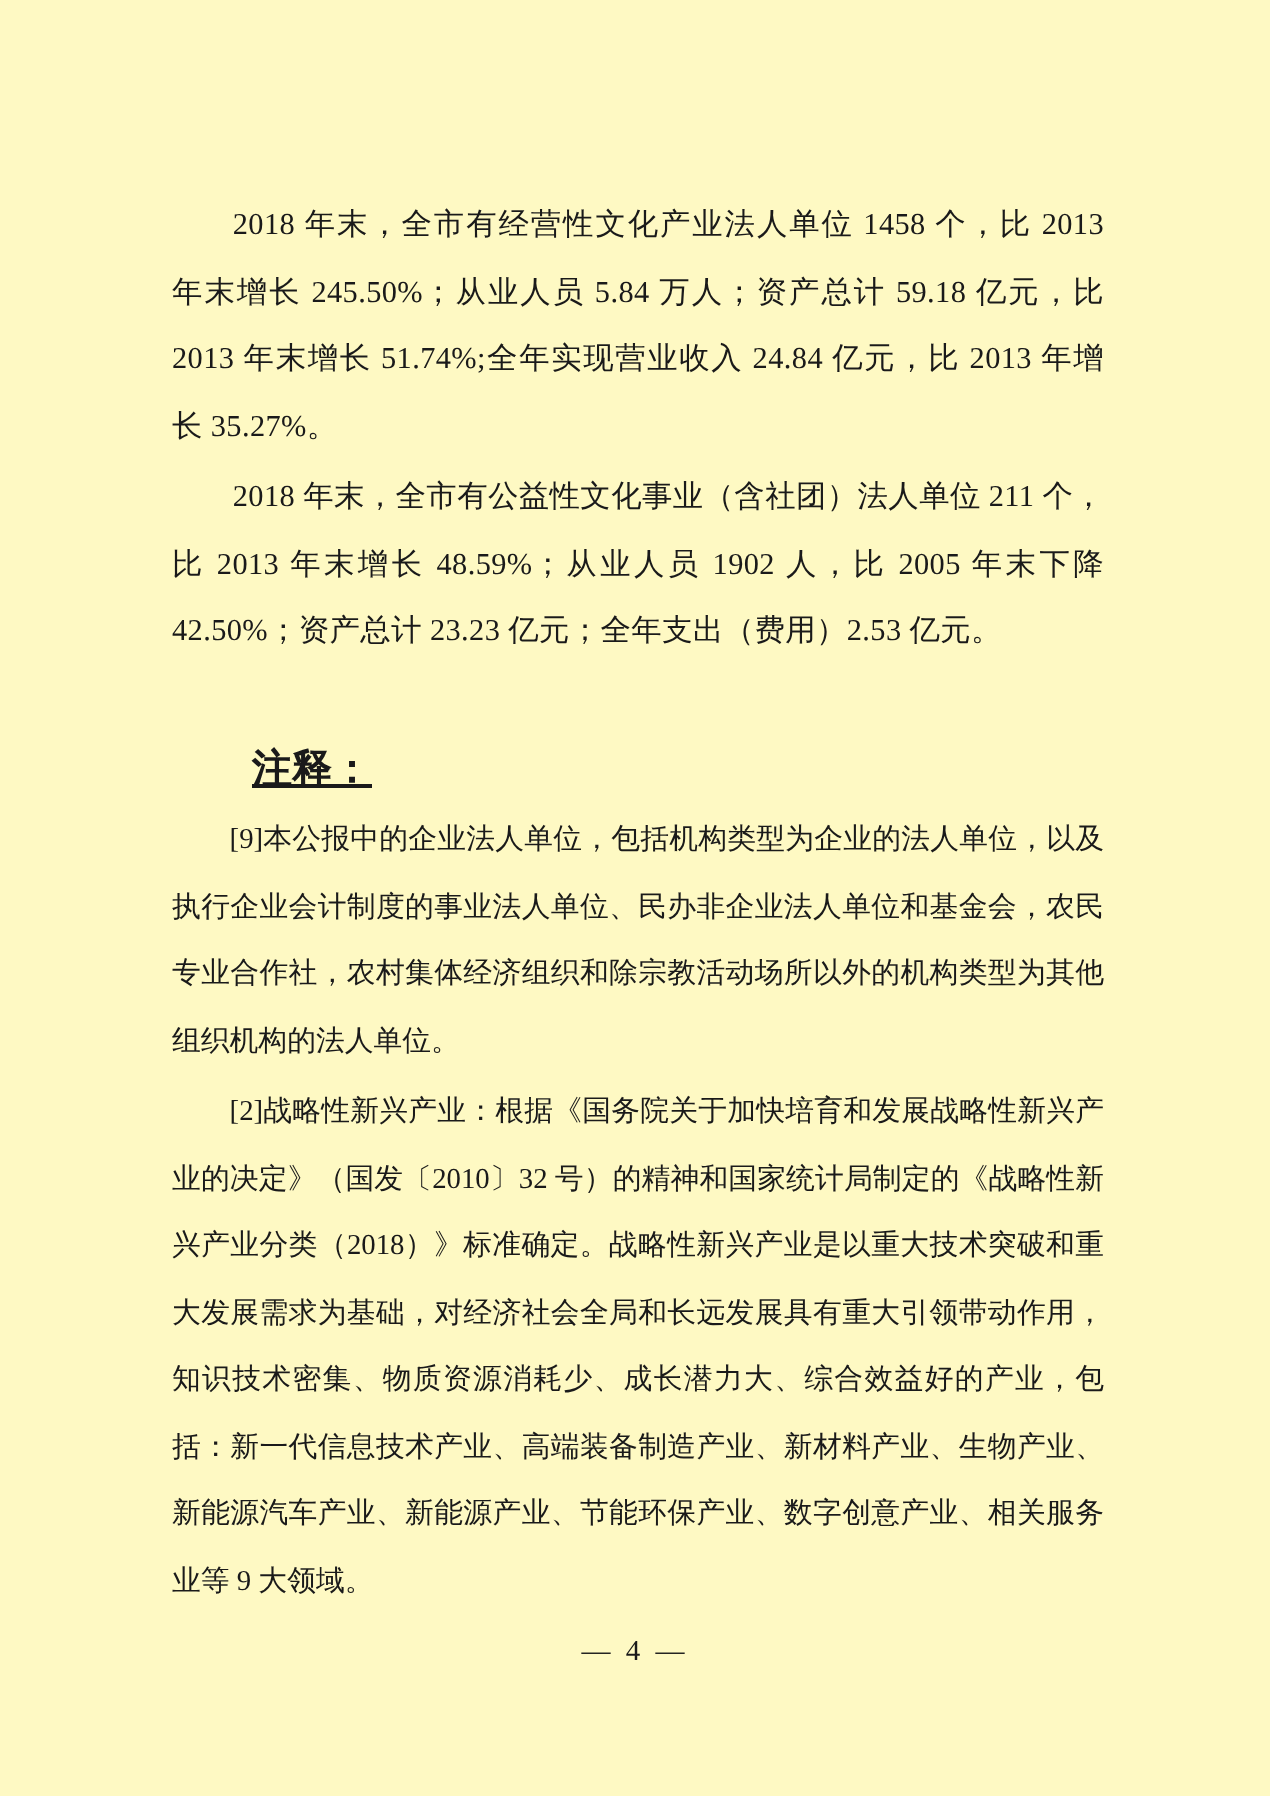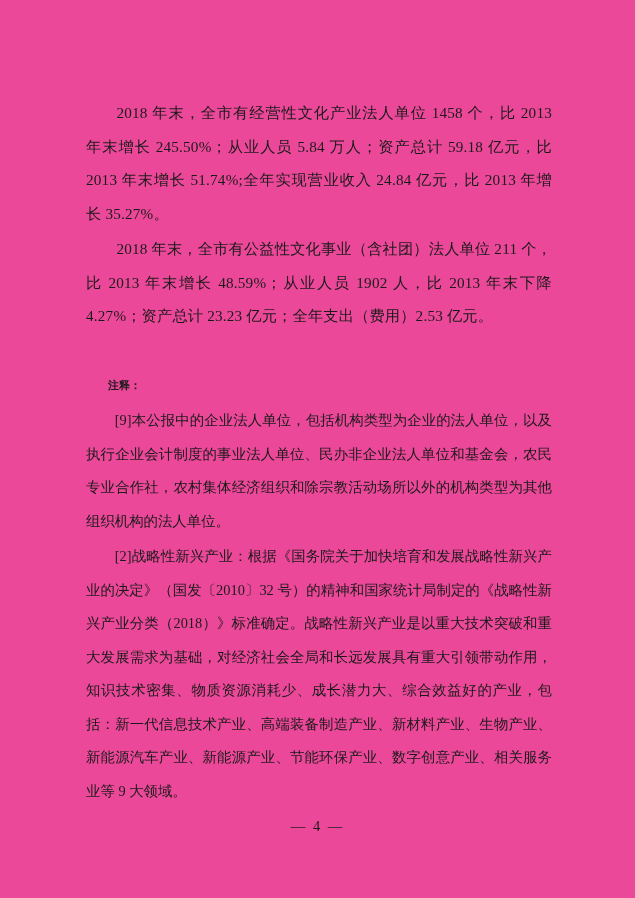--- a/index.html
+++ b/index.html
@@ -4,21 +4,21 @@
 <style>
   html, body {
     margin: 0;
     padding: 0;
     background: #ffffff;
   }
   .page {
     position: relative;
     width: 635px;
     height: 898px;
-    background: #ec4899;
+    background: #fef9c3;
     font-family: "Liberation Serif", "DejaVu Serif", serif;
     color: #1a1a1a;
     overflow: hidden;
   }
   .content {
     position: absolute;
     left: 86px;
     top: 96px;
     width: 466px;
   }
@@ -27,24 +27,25 @@
     text-indent: 2em;
     font-size: 15.2px;
     line-height: 33.5px;
     text-align: justify;
     text-justify: inter-ideograph;
     letter-spacing: 0.2px;
   }
   .section-title {
     margin: 36px 0 2px 0;
     text-indent: 2em;
-    font-size: 11px;
+    font-size: 20px;
     line-height: 33.5px;
     font-weight: bold;
     font-family: "Liberation Sans", "DejaVu Sans", sans-serif;
+    text-decoration: underline;
   }
   .note {
     margin: 0 0 2px 0;
     text-indent: 2em;
     font-size: 14.4px;
     line-height: 33.5px;
     text-align: justify;
     text-justify: inter-ideograph;
   }
   .footer {
@@ -60,21 +61,21 @@
   }
 </style>
 </head>
 <body>
 
 <div class="page">
 
   <div class="content">
 
     <p class="para">2018 年末，全市有经营性文化产业法人单位 1458 个，比 2013 年末增长 245.50%；从业人员 5.84 万人；资产总计 59.18 亿元，比 2013 年末增长 51.74%;全年实现营业收入 24.84 亿元，比 2013 年增长 35.27%。</p>
-    <p class="para">2018 年末，全市有公益性文化事业（含社团）法人单位 211 个，比 2013 年末增长 48.59%；从业人员 1902 人，比 2013 年末下降 4.27%；资产总计 23.23 亿元；全年支出（费用）2.53 亿元。</p>
+    <p class="para">2018 年末，全市有公益性文化事业（含社团）法人单位 211 个，比 2013 年末增长 48.59%；从业人员 1902 人，比 2005 年末下降 42.50%；资产总计 23.23 亿元；全年支出（费用）2.53 亿元。</p>
 
     <p class="section-title">注释：</p>
 
     <p class="note">[9]本公报中的企业法人单位，包括机构类型为企业的法人单位，以及执行企业会计制度的事业法人单位、民办非企业法人单位和基金会，农民专业合作社，农村集体经济组织和除宗教活动场所以外的机构类型为其他组织机构的法人单位。</p>
     <p class="note">[2]战略性新兴产业：根据《国务院关于加快培育和发展战略性新兴产业的决定》（国发〔2010〕32 号）的精神和国家统计局制定的《战略性新兴产业分类（2018）》标准确定。战略性新兴产业是以重大技术突破和重大发展需求为基础，对经济社会全局和长远发展具有重大引领带动作用，知识技术密集、物质资源消耗少、成长潜力大、综合效益好的产业，包括：新一代信息技术产业、高端装备制造产业、新材料产业、生物产业、新能源汽车产业、新能源产业、节能环保产业、数字创意产业、相关服务业等 9 大领域。</p>
 
   </div>
 
   <div class="footer">— 4 —</div>
 

